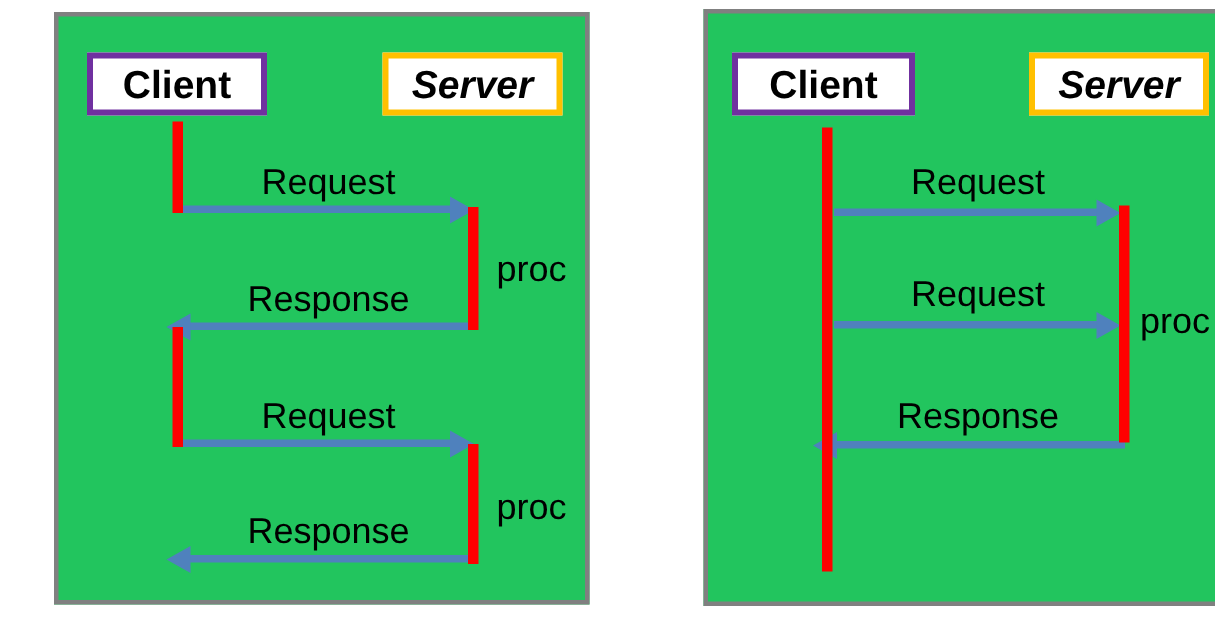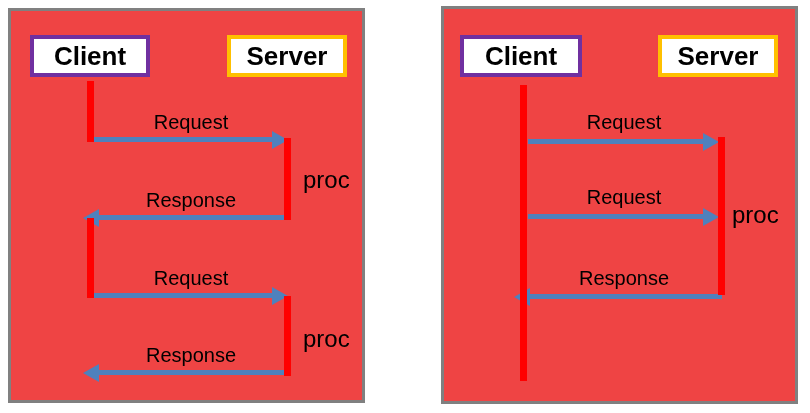--- a/index.html
+++ b/index.html
@@ -9,37 +9,38 @@
     height: 413px;
     background: #ffffff;
     font-family: "Liberation Sans", sans-serif;
     position: relative;
     overflow: hidden;
   }
   .panel {
     position: absolute;
     box-sizing: border-box;
     border: 3px solid var(--panel-border, #808080);
-    background: #ef4444;
+    background: #22c55e;
+    margin-left: 28px;
   }
   .actor-box {
     position: absolute;
     box-sizing: border-box;
     border: 4px solid;
     background: #ffffff;
     display: flex;
     align-items: center;
     justify-content: center;
     font-weight: bold;
     font-size: 26px;
     color: #000000;
     z-index: 4;
   }
   .client-box { border-color: var(--client-border, #7030A0); }
-  .server-box { border-color: var(--server-border, #FFC000); }
+  .server-box { border-color: var(--server-border, #FFC000); font-style: italic; }
   .bar {
     position: absolute;
     width: 7px;
     background: var(--lifeline, #FF0000);
     z-index: 2;
   }
   .arrow {
     position: absolute;
     height: 5px;
     background: var(--arrow, #4F81BD);
@@ -63,21 +64,21 @@
     top: 50%;
     transform: translateY(-50%);
     width: 0; height: 0;
     border-top: 9px solid transparent;
     border-bottom: 9px solid transparent;
     border-right: 16px solid var(--arrow, #4F81BD);
   }
   .msg-label {
     position: absolute;
     text-align: center;
-    font-size: 20px;
+    font-size: 24px;
     line-height: 24px;
     color: #000000;
     z-index: 3;
     white-space: nowrap;
   }
   .proc-label {
     position: absolute;
     font-size: 24px;
     line-height: 24px;
     color: #000000;

